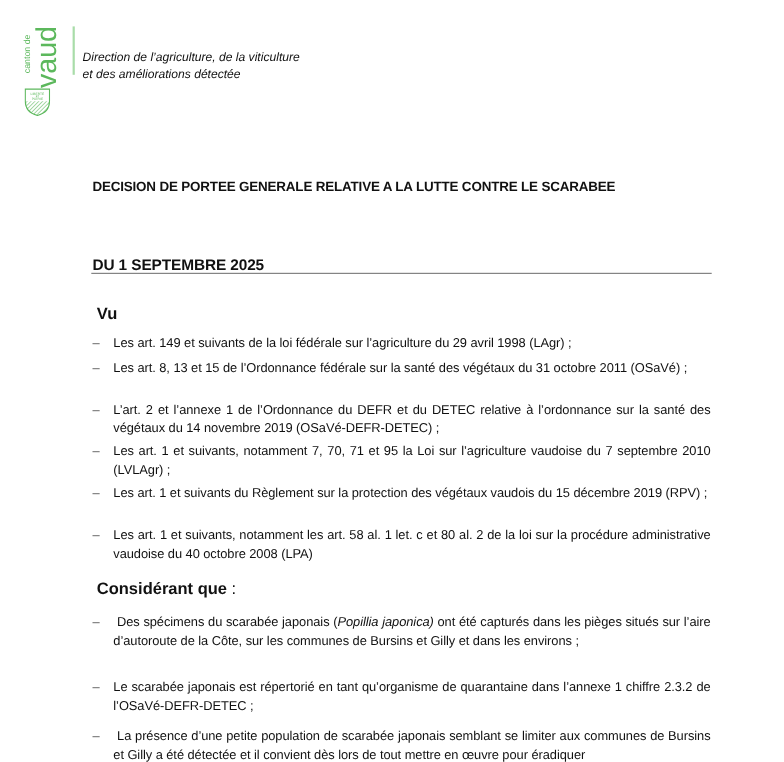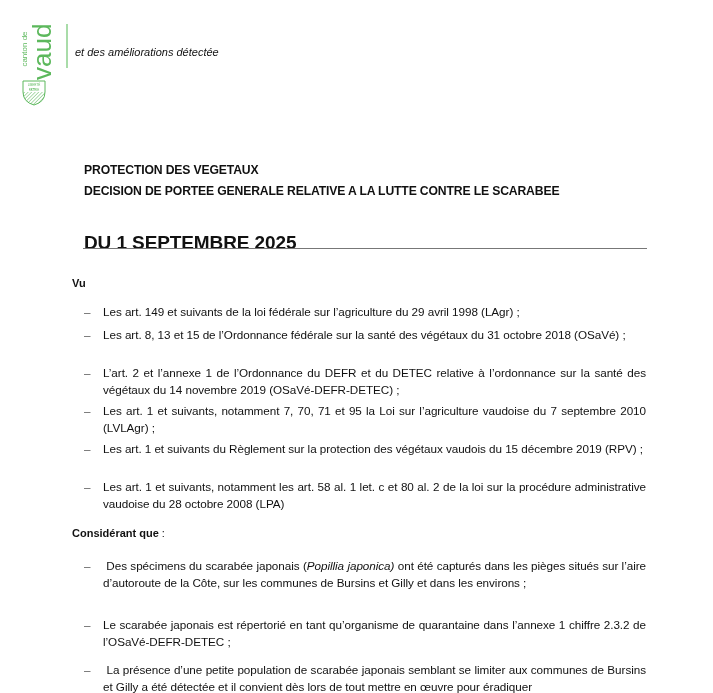--- a/index.html
+++ b/index.html
@@ -29,24 +29,24 @@
     letter-spacing: -0.1px; color: #111;
   }
   .dir {
     left: 75px; top: 44px; font-size: 11px; font-style: italic; line-height: 16px; color: #111;
   }
   .title {
     left: 84px; top: 160px; font-size: 12.2px; font-weight: bold; line-height: 21px;
     letter-spacing: -0.15px; width: 570px;
   }
   .date {
-    left: 84px; top: 232px; font-size: 19px; font-weight: bold; letter-spacing: -0.1px; text-align: center;
+    left: 84px; top: 232px; font-size: 14px; font-weight: bold; letter-spacing: -0.1px; text-align: center;
   }
   .rule { left: 83px; top: 248px; width: 564px; height: 1px; background: #777; }
-  .section-heading { left: 72px; font-size: 11px; font-weight: bold; }
+  .section-heading { left: 88px; font-size: 15px; font-weight: bold; }
   .section-heading .tail { font-weight: normal; }
   .item { left: 84px; width: 562px; font-size: 11.7px; line-height: 17px; }
   .item .dash { position: absolute; left: 0; top: 0; color: #555; }
   .item .txt { display: block; margin-left: 19px; text-align: justify; letter-spacing: -0.05px; }
 </style>
 </head>
 <body>
 
 <div class="abs logo">
   <div class="logo-canton">canton de</div>
@@ -63,55 +63,55 @@
     <text x="12" y="8.6" font-size="2.4" text-anchor="middle" fill="#5cb85c" font-family="Liberation Sans, sans-serif">ET</text>
     <text x="12" y="11.2" font-size="3" text-anchor="middle" fill="#5cb85c" font-family="Liberation Sans, sans-serif">PATRIE</text>
   </svg>
 </div>
 
 <div class="abs vbar"></div>
 
 <div class="abs dept">
 </div>
 <div class="abs dir">
+  <div>Direction de l’agriculture, de la viticulture</div>
   <div>et des améliorations détectée</div>
 </div>
 
 <div class="abs title">
-  <div>PROTECTION DES VEGETAUX</div>
   <div>DECISION DE PORTEE GENERALE RELATIVE A LA LUTTE CONTRE LE SCARABEE</div>
 </div>
 <div class="abs date">DU 1 SEPTEMBRE 2025</div>
 <div class="abs rule"></div>
 
 <div class="abs section-heading" style="top:277px;">Vu</div>
 
 <div class="abs item" style="top:303px;">
   <span class="dash">–</span>
   <span class="txt">Les art. 149 et suivants de la loi fédérale sur l’agriculture du 29 avril 1998 (LAgr) ;</span>
 </div>
 <div class="abs item" style="top:326px;">
   <span class="dash">–</span>
-  <span class="txt">Les art. 8, 13 et 15 de l’Ordonnance fédérale sur la santé des végétaux du 31 octobre 2018 (OSaVé) ;</span>
+  <span class="txt">Les art. 8, 13 et 15 de l’Ordonnance fédérale sur la santé des végétaux du 31 octobre 2011 (OSaVé) ;</span>
 </div>
 <div class="abs item" style="top:364px;">
   <span class="dash">–</span>
   <span class="txt">L’art. 2 et l’annexe 1 de l’Ordonnance du DEFR et du DETEC relative à l’ordonnance sur la santé des végétaux du 14 novembre 2019 (OSaVé-DEFR-DETEC) ;</span>
 </div>
 <div class="abs item" style="top:402px;">
   <span class="dash">–</span>
   <span class="txt">Les art. 1 et suivants, notamment 7, 70, 71 et 95 la Loi sur l’agriculture vaudoise du 7 septembre 2010 (LVLAgr) ;</span>
 </div>
 <div class="abs item" style="top:440px;">
   <span class="dash">–</span>
   <span class="txt">Les art. 1 et suivants du Règlement sur la protection des végétaux vaudois du 15 décembre 2019 (RPV) ;</span>
 </div>
 <div class="abs item" style="top:478px;">
   <span class="dash">–</span>
-  <span class="txt">Les art. 1 et suivants, notamment les art. 58 al. 1 let. c et 80 al. 2 de la loi sur la procédure administrative vaudoise du 28 octobre 2008 (LPA)</span>
+  <span class="txt">Les art. 1 et suivants, notamment les art. 58 al. 1 let. c et 80 al. 2 de la loi sur la procédure administrative vaudoise du 40 octobre 2008 (LPA)</span>
 </div>
 
 <div class="abs section-heading" style="top:527px;"><span>Considérant que</span><span class="tail"> :</span></div>
 
 <div class="abs item" style="top:557px;">
   <span class="dash">–</span>
   <span class="txt"><span style="white-space:pre-wrap;"> Des spécimens du scarabée japonais (</span><i>Popillia japonica)</i><span> ont été capturés dans les pièges situés sur l’aire d’autoroute de la Côte, sur les communes de Bursins et Gilly et dans les environs ;</span></span>
 </div>
 <div class="abs item" style="top:616px;">
   <span class="dash">–</span>

